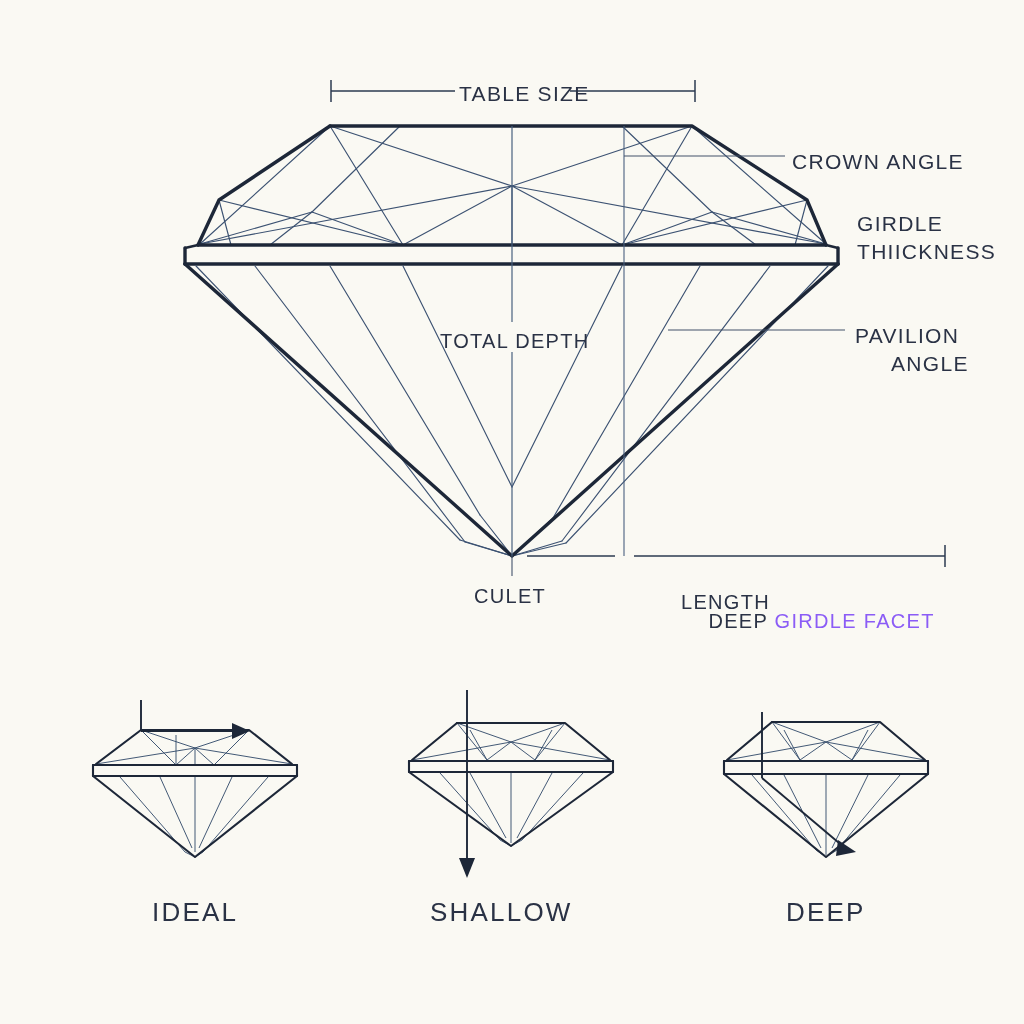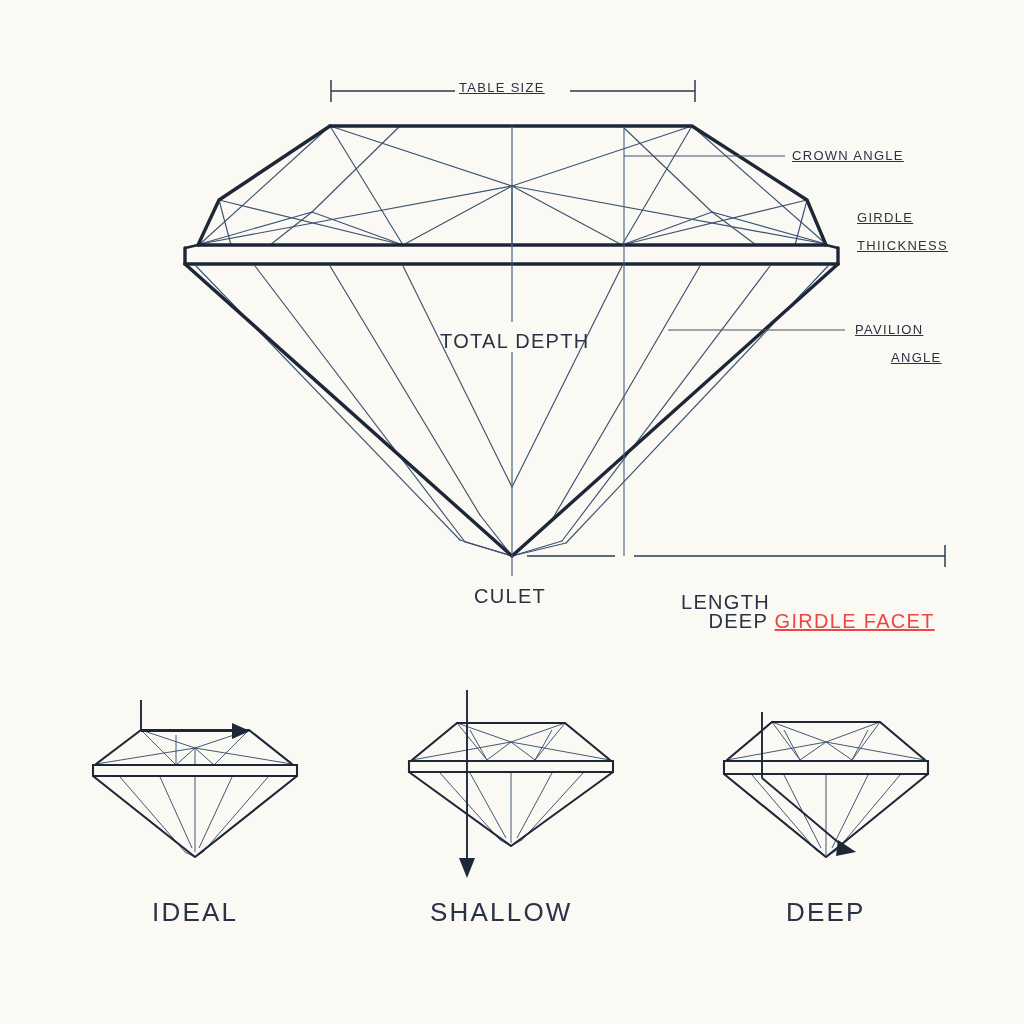--- a/index.html
+++ b/index.html
@@ -41,24 +41,24 @@
   .arrowhead    { fill: #1d2738; stroke: none; }
 
   .lbl {
     position: absolute;
     color: #2a3245;
     font-family: "Liberation Sans", sans-serif;
     letter-spacing: 1.3px;
     white-space: pre;
     line-height: 1.5;
   }
-  .lbl-main   { font-size: 13px; text-decoration: underline; }
+  .lbl-main   { font-size: 21px; }
   .lbl-big    { font-size: 26px; letter-spacing: 2.2px; }
   .lbl-mid    { font-size: 20px; }
-  .tone-soft  { color: #ef4444; text-decoration: underline; }
+  .tone-soft  { color: #8b5cf6; }
 </style>
 </head>
 <body>
 
 <div id="canvas">
 
   <svg class="figure" viewBox="0 0 1024 1024">
 
     <g>
       <line class="dimline" x1="331" y1="80" x2="331" y2="102"></line>

